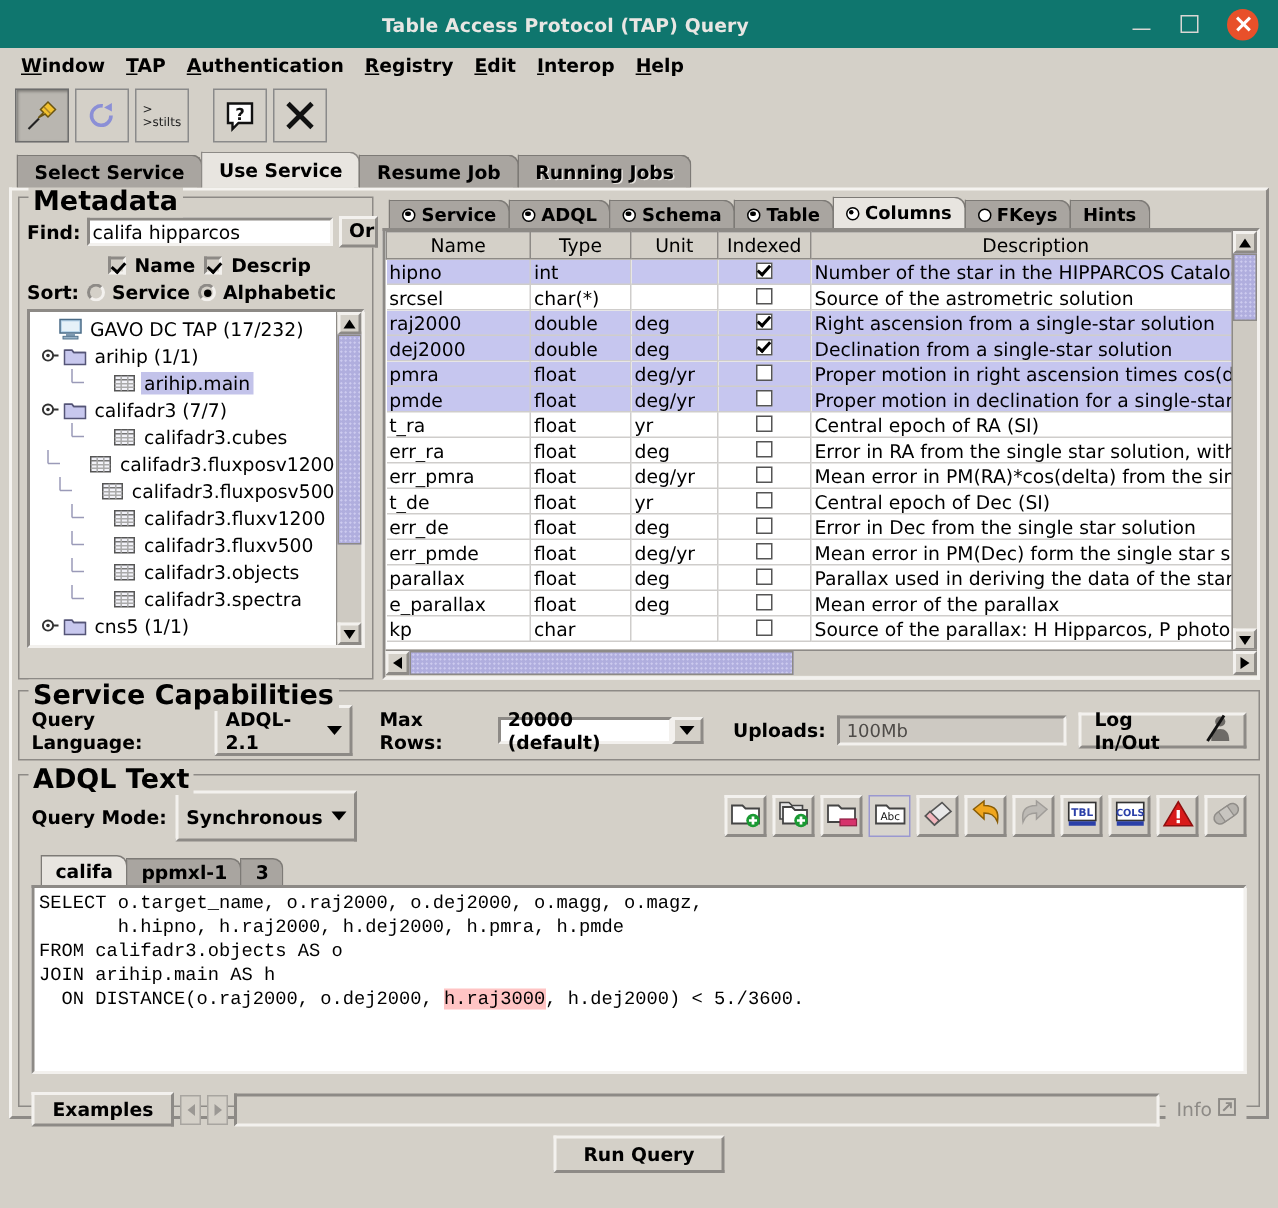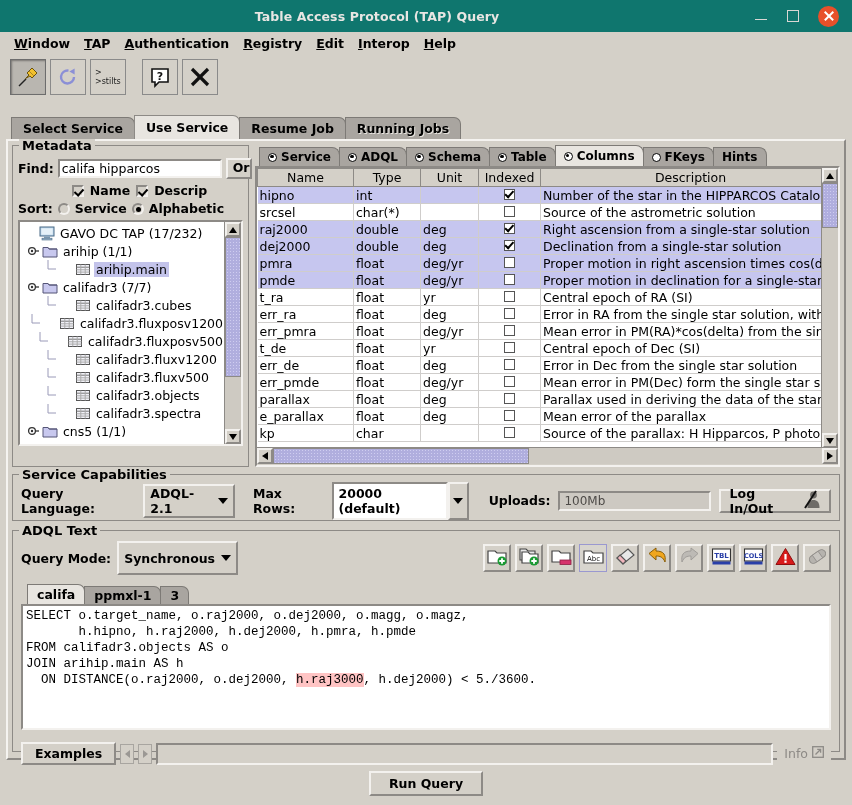--- a/index.html
+++ b/index.html
@@ -31,34 +31,34 @@
 
   
   .toolbar{height:44px;display:flex;align-items:center;padding-left:10px;gap:0px;}
   .tbtn{width:36px;height:36px;border:1px solid #8a8a8a;background:#d4d0c8;margin-right:4px;
         display:flex;align-items:center;justify-content:center;box-sizing:border-box;cursor:pointer;position:relative;}
   .tbtn.pressed{background:#b9b6b0;border:1px solid #6d6d6d;box-shadow:inset 1px 1px 2px rgba(0,0,0,.35);}
   .tbtn.sep{margin-left:12px;}
   .tbtn svg{display:block;}
 
   
-  .tabrow{display:flex;align-items:flex-end;padding-left:11px;height:24px;margin-top:16px;position:relative;z-index:2;}
+  .tabrow{display:flex;align-items:flex-end;padding-left:11px;height:24px;margin-top:2px;position:relative;z-index:2;}
   .tab{height:21px;padding:0 11px;display:flex;align-items:center;font-size:12.5px;font-weight:bold;
        background:#a9a5a0;border:1px solid #7d7a76;border-bottom:none;
        border-radius:0 7px 0 0;margin-right:-1px;cursor:pointer;color:#000;}
   .tab.active{background:#e8e5e0;height:23px;border-color:#8d8a86;color:#000;}
   .tab.disabled{color:#000000;text-shadow:1px 1px 0 #e6e3de;}
 
   
   .mainpanel{margin:0 6px;border:2px solid;border-color:#f5f3f0 #8d8a86 #8d8a86 #f5f3f0;background:#d4d0c8;
              height:621px;box-sizing:border-box;position:relative;padding:4px;}
 
   
   .group{border:1px solid #8d8a86;position:relative;box-sizing:border-box;}
-  .group>.glabel{position:absolute;top:-8px;left:6px;background:#d4d0c8;padding:0 3px;font-size:13px;font-weight:bold;}
+  .group>.glabel{position:absolute;top:-8px;left:6px;background:#d4d0c8;padding:0 3px;font-size:18px;font-weight:bold;}
 
   .upper{display:flex;gap:6px;height:322px;}
   .meta{width:237px;padding:12px 5px 5px 5px;box-sizing:border-box;}
 
   .frow{display:flex;align-items:center;gap:4px;margin-bottom:4px;}
   .flabel{font-size:12.5px;font-weight:bold;}
   .finput{flex:1;height:19px;border:2px solid;border-color:#8d8a86 #f3f1ee #f3f1ee #8d8a86;background:#fff;
           font-size:12.5px;padding:0 2px;box-sizing:border-box;font-family:"DejaVu Sans","Liberation Sans",sans-serif;outline:none;}
   .orbtn{height:21px;min-width:26px;padding:0 5px;border:2px solid;border-color:#f3f1ee #8d8a86 #8d8a86 #f3f1ee;
          background:#d4d0c8;font-size:12.5px;font-weight:bold;cursor:pointer;box-sizing:border-box;}
@@ -112,21 +112,21 @@
   table.cols tr.hl td{background:#c6c6ef;}
   .tcb{width:11px;height:11px;border:1px solid #555;background:#fff;display:inline-block;position:relative;box-sizing:border-box;}
   .tcb.on::after{content:"";position:absolute;left:2px;top:-0.5px;width:3px;height:6.5px;border:solid #000;border-width:0 2px 2px 0;transform:rotate(42deg);}
   .tcbwrap{text-align:center;}
 
   
   .svccap{margin-top:7px;height:47px;padding:12px 8px 6px 8px;box-sizing:border-box;display:flex;align-items:center;gap:8px;}
   .combo{height:34px;border:2px solid;border-color:#f3f1ee #8d8a86 #8d8a86 #f3f1ee;background:#d4d0c8;
          display:flex;align-items:center;padding:0 5px;gap:6px;font-size:12.5px;font-weight:bold;cursor:pointer;box-sizing:border-box;}
   .caret{width:0;height:0;border-left:5px solid transparent;border-right:5px solid transparent;border-top:6px solid #000;}
-  .editcombo{display:flex;height:38px;}
+  .editcombo{display:flex;height:18px;}
   .editcombo .val{border:2px solid;border-color:#8d8a86 #f3f1ee #f3f1ee #8d8a86;background:#fff;
        display:flex;align-items:center;padding:0 4px;font-size:12.5px;font-weight:bold;box-sizing:border-box;}
   .editcombo .drop{width:22px;border:2px solid;border-color:#f3f1ee #8d8a86 #8d8a86 #f3f1ee;background:#d4d0c8;
        display:flex;align-items:center;justify-content:center;box-sizing:border-box;cursor:pointer;}
   .rotext{height:20px;width:160px;border:2px solid;border-color:#8d8a86 #f3f1ee #f3f1ee #8d8a86;background:#cdc9c2;
        display:flex;align-items:center;padding:0 4px;font-size:12px;color:#4e4b48;box-sizing:border-box;}
   .btn{height:24px;border:2px solid;border-color:#f3f1ee #8d8a86 #8d8a86 #f3f1ee;background:#d4d0c8;
        display:flex;align-items:center;justify-content:center;gap:5px;padding:0 9px;font-size:12.5px;font-weight:bold;cursor:pointer;box-sizing:border-box;}
 
   

